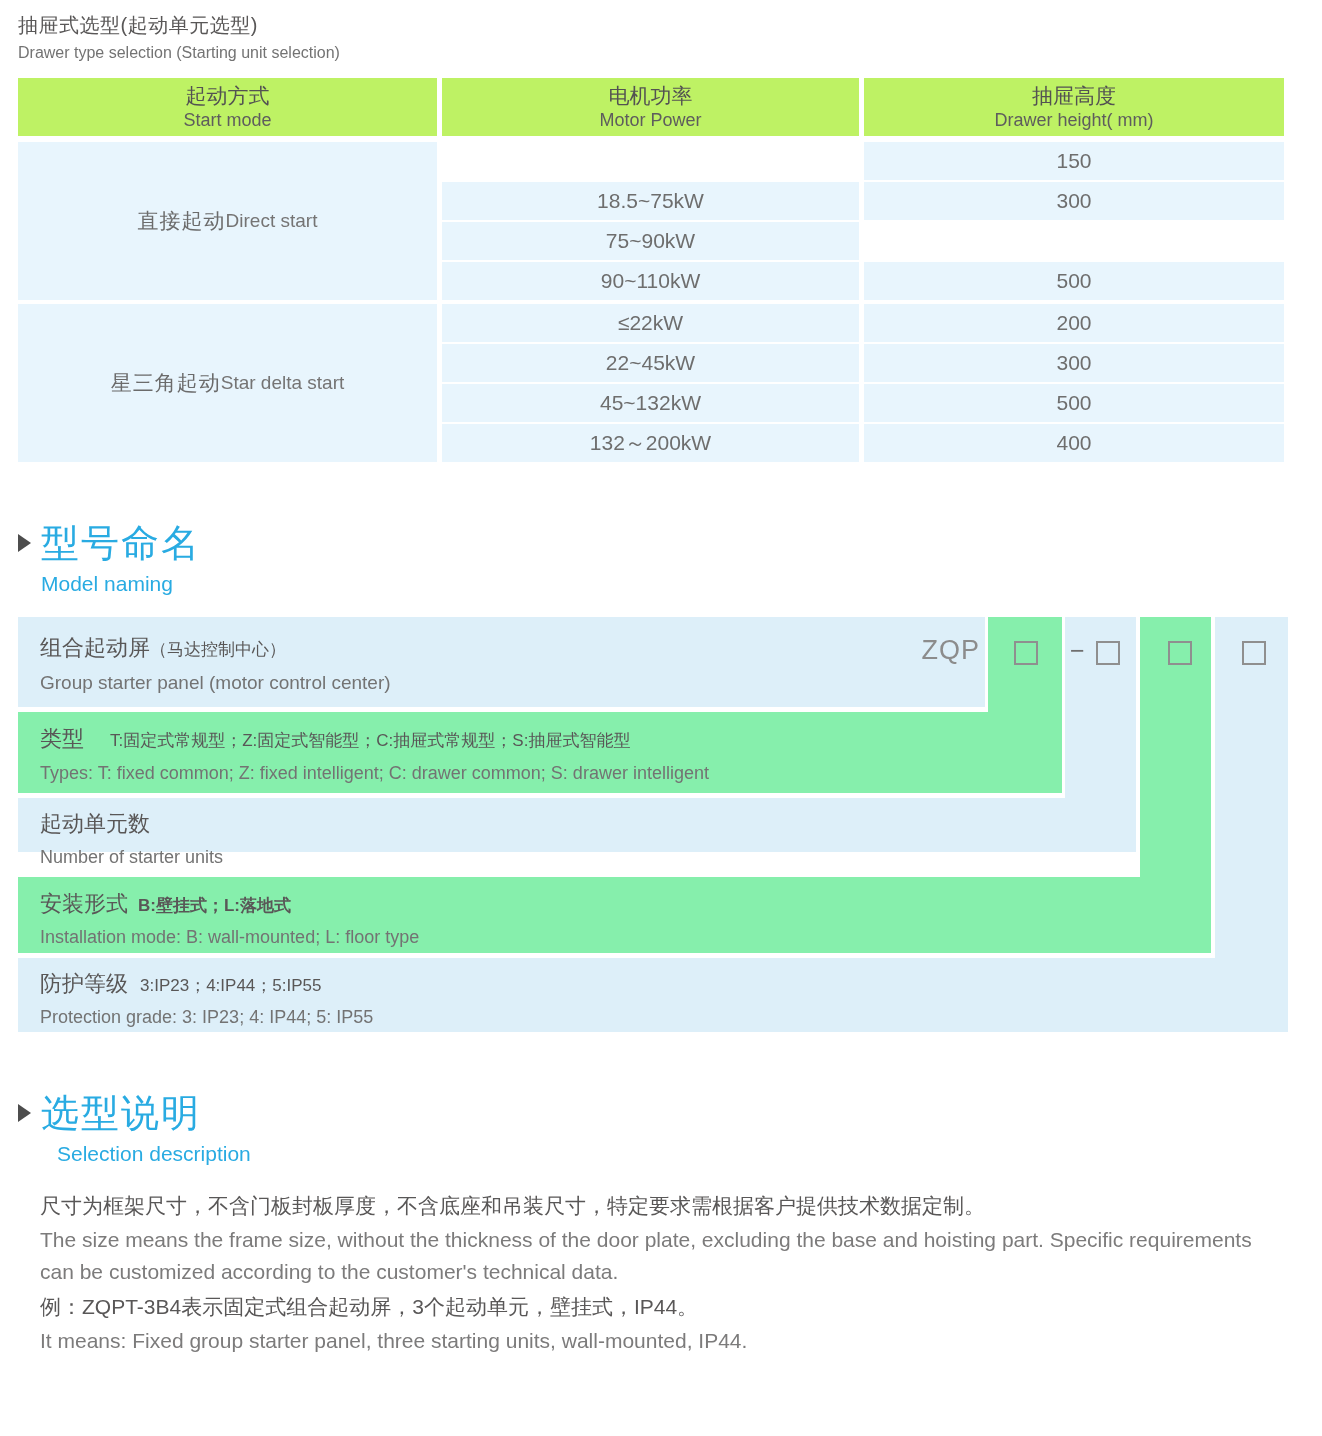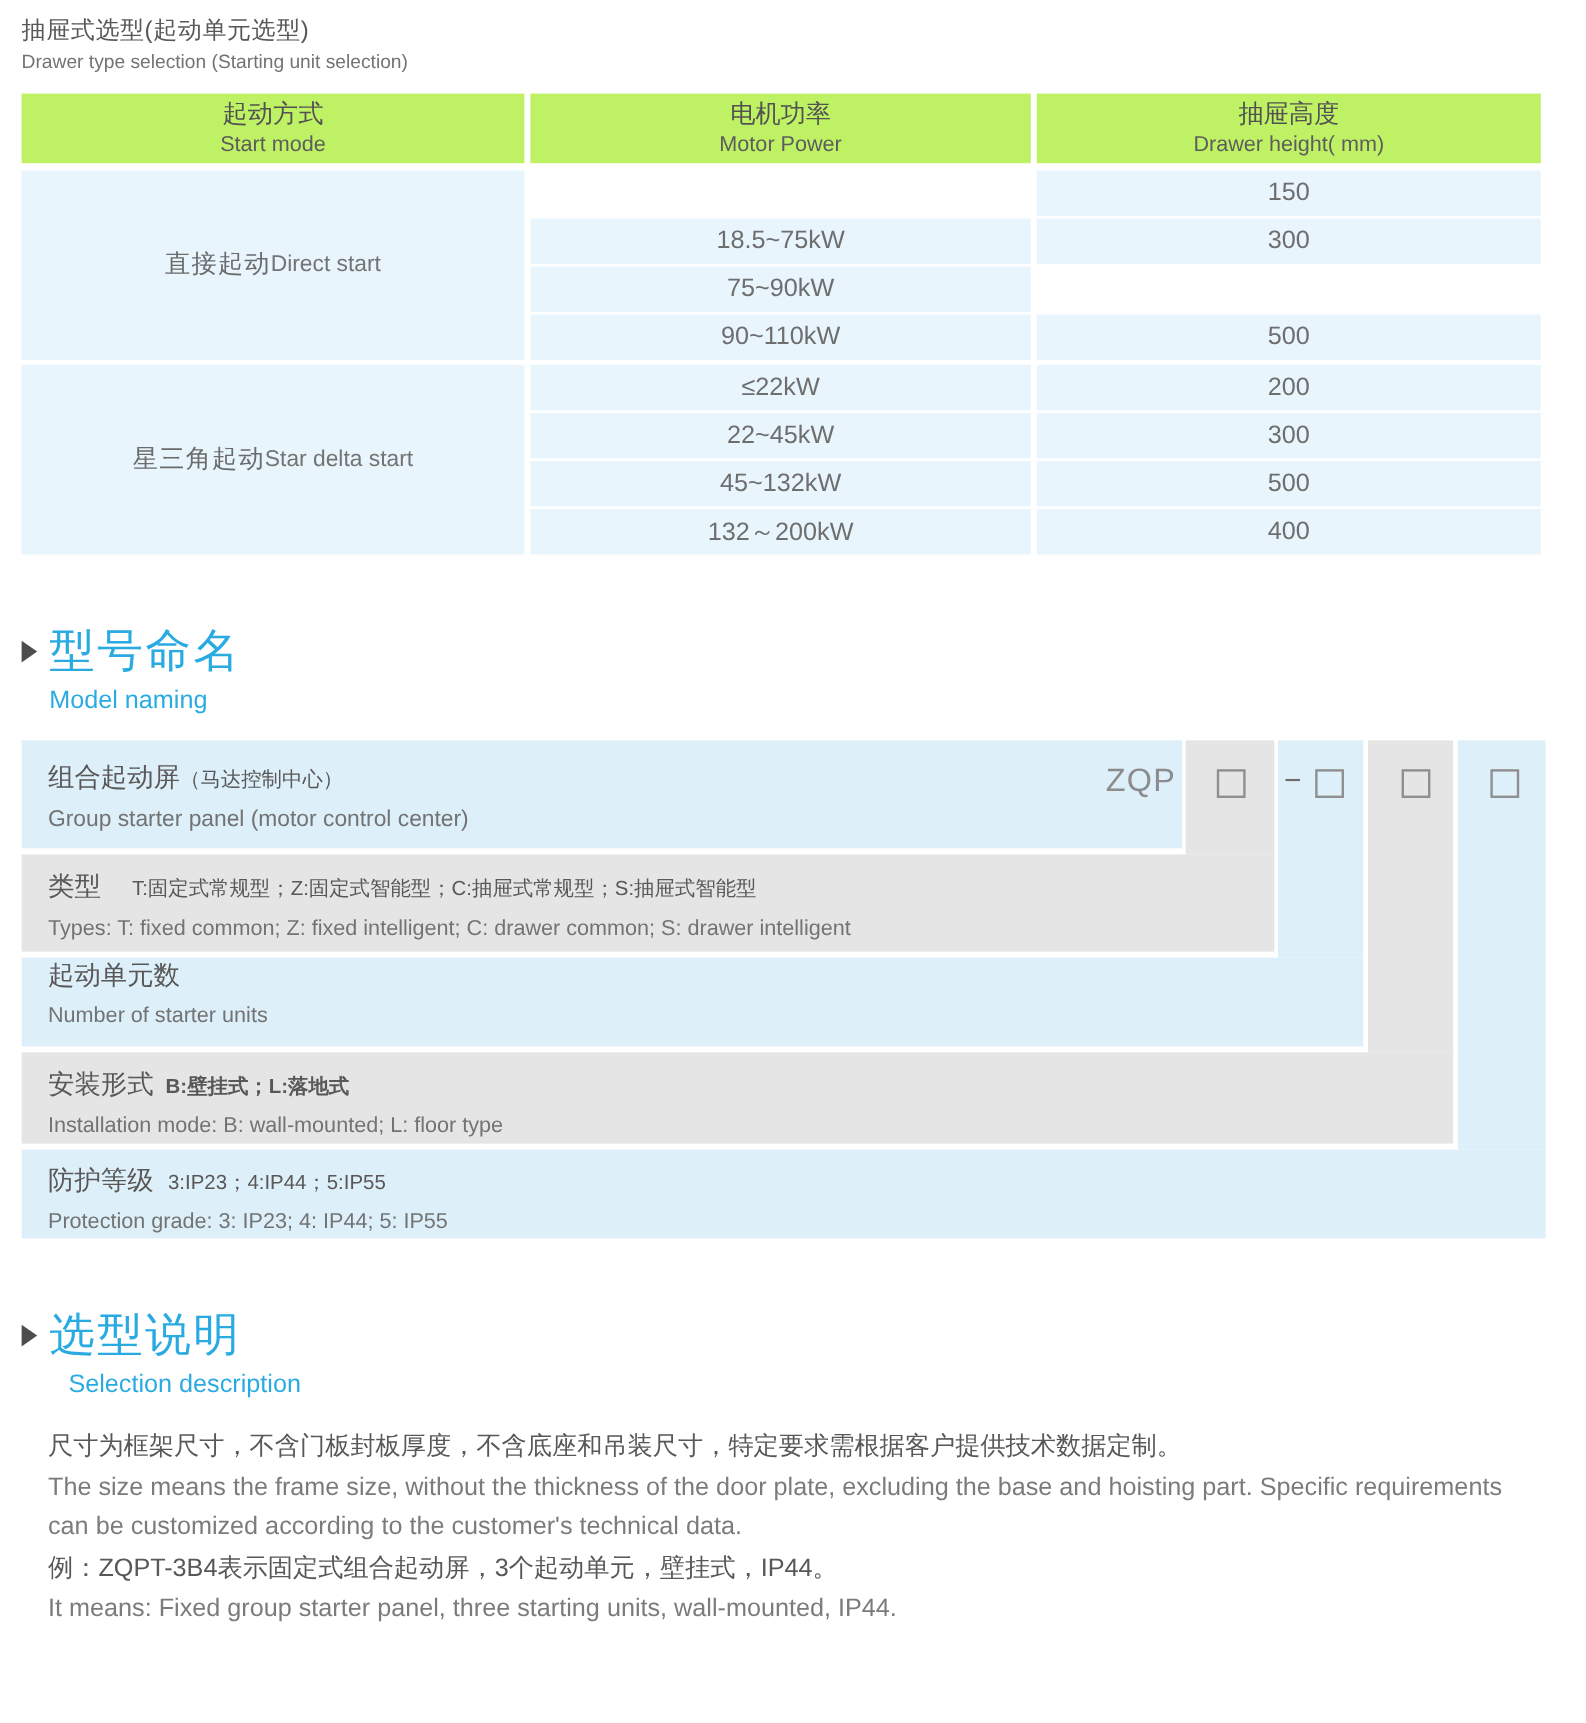--- a/index.html
+++ b/index.html
@@ -51,32 +51,32 @@
   .sh-zh{font-size:38px;color:#29abe2;letter-spacing:2px;line-height:1.05;}
   .sh-en{font-size:21px;color:#29abe2;margin-top:8px;}
   .sec1{top:524px;left:18px;}
   .sec2{top:1094px;left:18px;}
   .sec2 .sh-en{margin-left:16px;}
 
   
   .diagram{top:617px;left:18px;width:1270px;height:420px;}
   .drow{position:absolute;left:0;box-sizing:border-box;padding-left:22px;}
   .blue{background:#ddeff9;}
-  .gray{background:#e5e5e5;}
+  .gray{background:#86efac;}
   .stripe{position:absolute;top:0;}
   .d-zh{color:#595757;}
   .d-zh .main{font-size:22px;}
   .d-zh .sub{font-size:17px;}
   .d-en{color:#737373;font-size:18px;}
   .row1{top:0;width:967px;height:90px;padding-top:16px;}
   .row1 .d-en{margin-top:9px;font-size:19px;}
   .row2{top:95px;width:1044px;height:81px;padding-top:12px;}
   .row2 .sub{margin-left:26px;}
   .row2 .d-en{margin-top:9px;}
-  .row3{top:181px;width:1118px;height:74px;}
+  .row3{top:181px;width:1118px;height:54px;padding-top:11px;}
   .row3 .d-en{margin-top:8px;}
   .row4{top:260px;width:1193px;height:76px;padding-top:12px;}
   .row4 .sub{margin-left:10px;font-weight:bold;}
   .row4 .d-en{margin-top:8px;}
   .row5{top:341px;width:1270px;height:74px;padding-top:11px;}
   .row5 .sub{margin-left:12px;}
   .row5 .d-en{margin-top:8px;}
   .stripe1{left:970px;width:74px;height:95px;}
   .stripe2{left:1047px;width:71px;height:181px;}
   .stripe3{left:1122px;width:71px;height:260px;}

